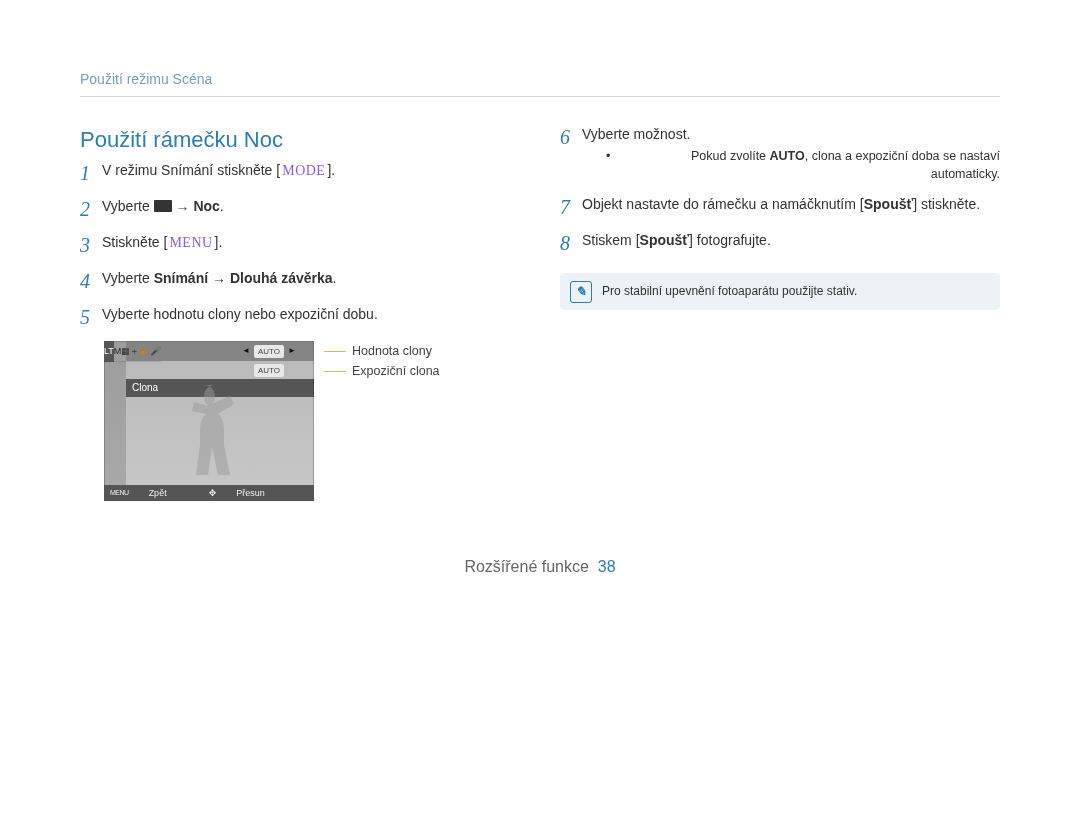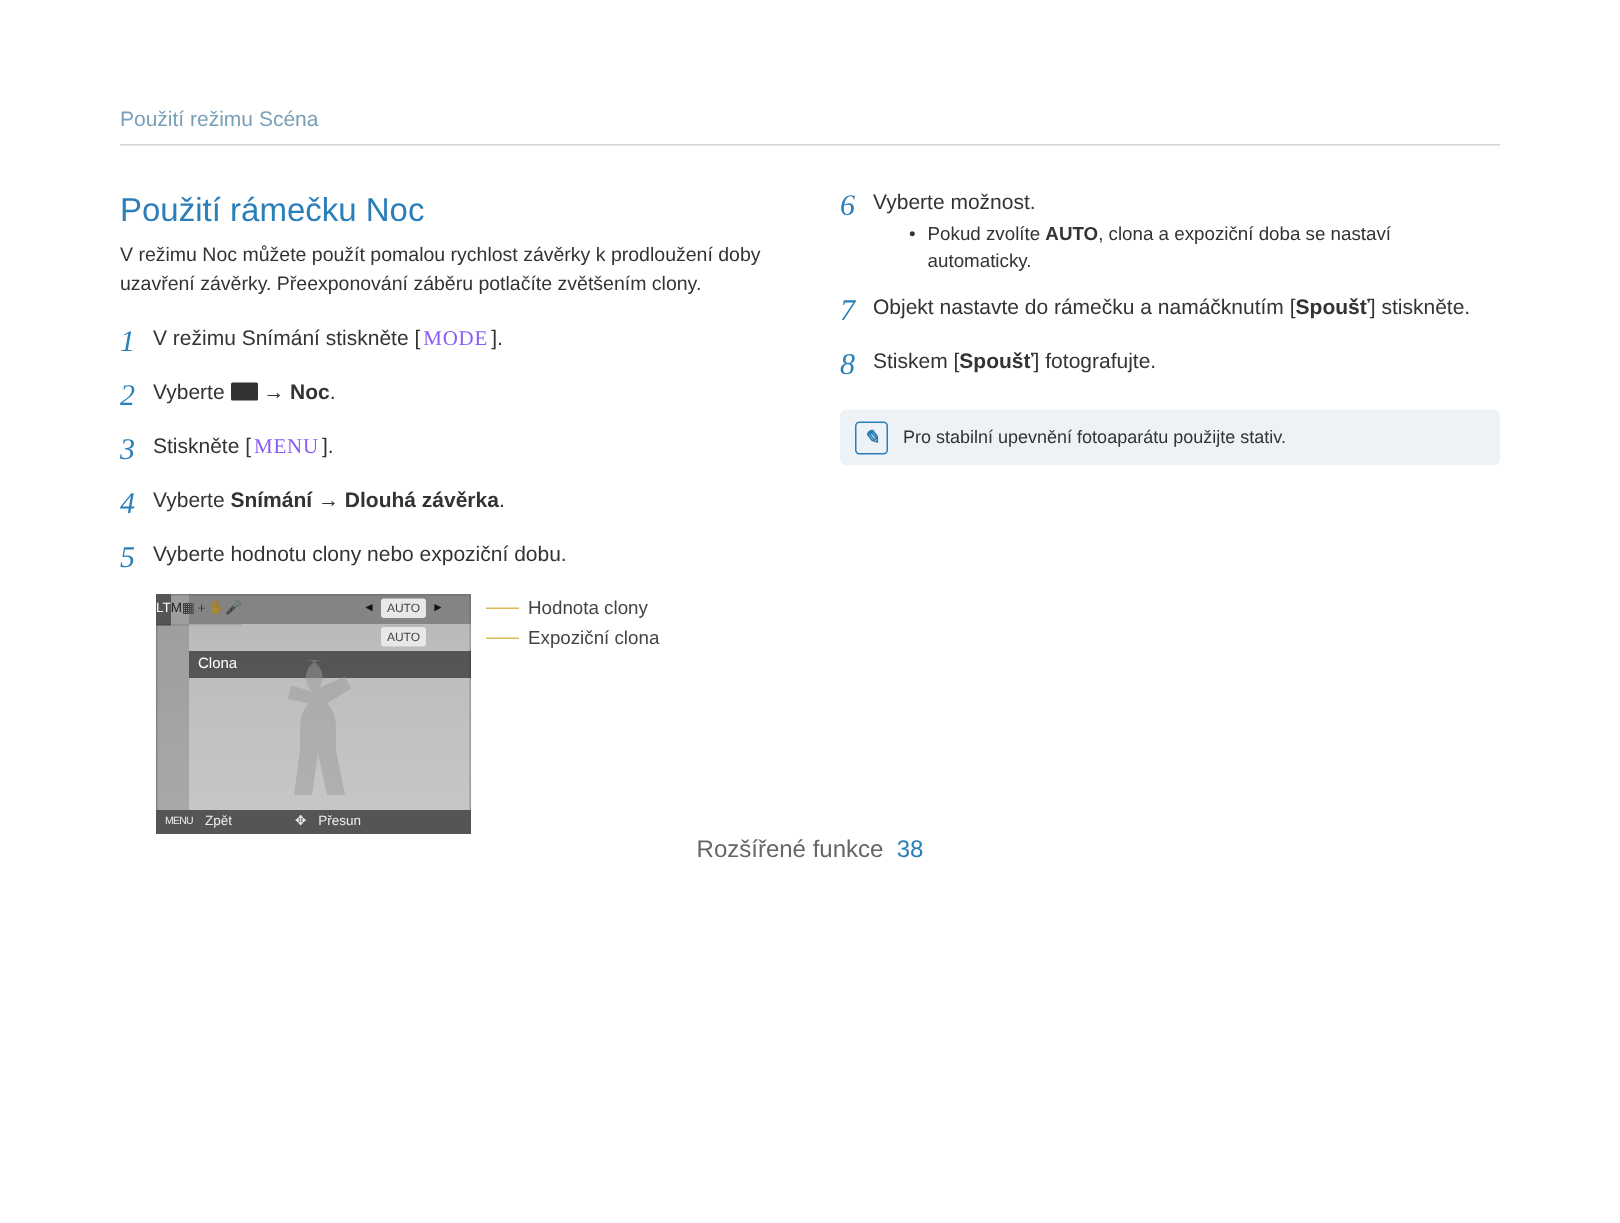--- a/index.html
+++ b/index.html
@@ -64,20 +64,21 @@
     line-height: 1.2;
   }
   .step-text {
     flex: 1;
   }
   .sub-bullet {
     display: flex;
     font-size: 12.5px;
     margin-top: 4px;
     margin-left: 24px;
+    text-align: right;
   }
   .sub-bullet::before {
     content: "•";
     margin-right: 8px;
   }
   .kbd {
     font-family: Liberation Serif, serif;
     letter-spacing: 0.5px;
     color: #8b5cf6;
     display: inline-block;
@@ -160,21 +161,21 @@
     position:absolute;
     bottom:16px; left:60px;
     width: 80px; height: 110px;
   }
   .silhouette svg { width:100%; height:100%; }
   .cam-footer {
     position:absolute; bottom:0; left:0; right:0; height:16px;
     background:#555; color:#eee; font-size:9px;
     display:flex;align-items:center;
   }
-  .cam-footer .seg { padding:0 6px; display:flex; align-items:center; gap:8px;}
+  .cam-footer .seg { padding:0 6px; display:flex; align-items:center; gap:20px;}
   .menu-glyph { font-size:7px; letter-spacing:-0.5px; }
   .cross-glyph { font-size:9px; }
   .callouts {
     margin-left: 10px;
     font-size: 12.5px;
     color: #444;
   }
   .callouts .co { height: 20px; display:flex; align-items:center; }
   .callouts .line {
     width: 22px; height:1px; background:#ddb955; margin-right:6px;
@@ -207,21 +208,20 @@
 </head>
 <body>
 
 <div class="page">
   <div class="breadcrumb">Použití režimu Scéna</div>
 
   <div class="columns">
 
     <div class="col">
       <h2 class="section-title">Použití rámečku Noc</h2>
-      <div class="intro">V režimu Noc můžete použít pomalou rychlost závěrky k prodloužení doby uzavření závěrky. Přeexponování záběru potlačíte zvětšením clony.</div>
 
       <ol class="steps">
         <li>
           <span class="step-num">1</span>
           <span class="step-text">
             <span>V režimu Snímání stiskněte [</span><span class="kbd">MODE</span><span>].</span>
           </span>
         </li>
         <li>
           <span class="step-num">2</span>

